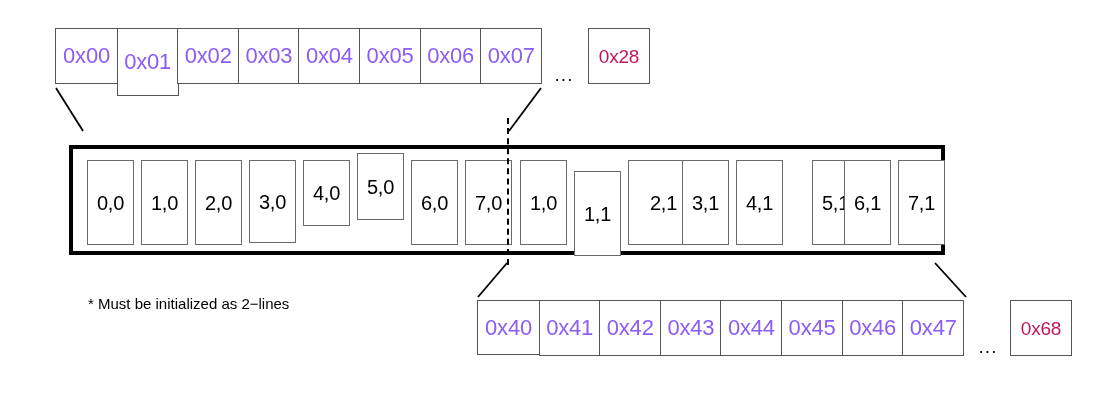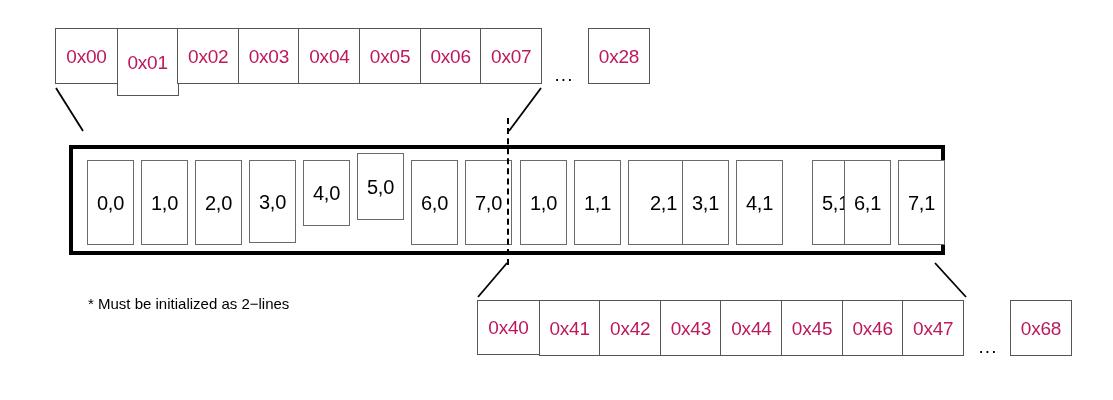--- a/index.html
+++ b/index.html
@@ -25,24 +25,24 @@
     display: flex;
     box-sizing: border-box;
   }
   .addr-cell {
     box-sizing: border-box;
     border: 1.4px solid #555555;
     background: #ffffff;
     display: flex;
     align-items: center;
     justify-content: center;
-    font-size: 19px;
+    font-size: 22px;
     line-height: 1;
     letter-spacing: -0.2px;
-    color: #be185d;
+    color: #8b5cf6;
     margin-left: -1.4px;
   }
   .addr-cell:first-child { margin-left: 0; }
 
   .addr-sep {
     position: absolute;
     font-size: 19px;
     line-height: 1;
     color: #000000;
     display: flex;
@@ -146,21 +146,21 @@
     <div class="slot" style="left:14px;  top:11px; width:47px; height:85px;">0,0</div>
     <div class="slot" style="left:68px;  top:11px; width:47px; height:85px;">1,0</div>
     <div class="slot" style="left:122px; top:11px; width:47px; height:85px;">2,0</div>
     <div class="slot" style="left:176px; top:11px; width:47px; height:83px;">3,0</div>
     <div class="slot" style="left:230px; top:11px; width:47px; height:66px;">4,0</div>
     <div class="slot" style="left:284px; top:4px; width:47px; height:67px;">5,0</div>
     <div class="slot" style="left:338px; top:11px; width:47px; height:85px;">6,0</div>
     <div class="slot" style="left:392px; top:11px; width:47px; height:85px;">7,0</div>
 
     <div class="slot" style="left:447px; top:11px; width:47px; height:85px;">1,0</div>
-    <div class="slot" style="left:501px; top:11px; width:47px; height:85px;">1,1</div>
+    <div class="slot" style="left:501px; top:22px; width:47px; height:85px;">1,1</div>
     <div class="slot" style="left:555px; top:11px; width:71px; height:85px;">2,1</div>
     <div class="slot" style="left:609px; top:11px; width:47px; height:85px;">3,1</div>
     <div class="slot" style="left:663px; top:11px; width:47px; height:85px;">4,1</div>
     <div class="slot" style="left:739px; top:11px; width:47px; height:85px;">5,1</div>
     <div class="slot" style="left:771px; top:11px; width:47px; height:85px;">6,1</div>
     <div class="slot" style="left:825px; top:11px; width:47px; height:85px;">7,1</div>
   </div>
 
   <div id="divider" style="left:507px; top:118px; height:147px;"></div>
 

